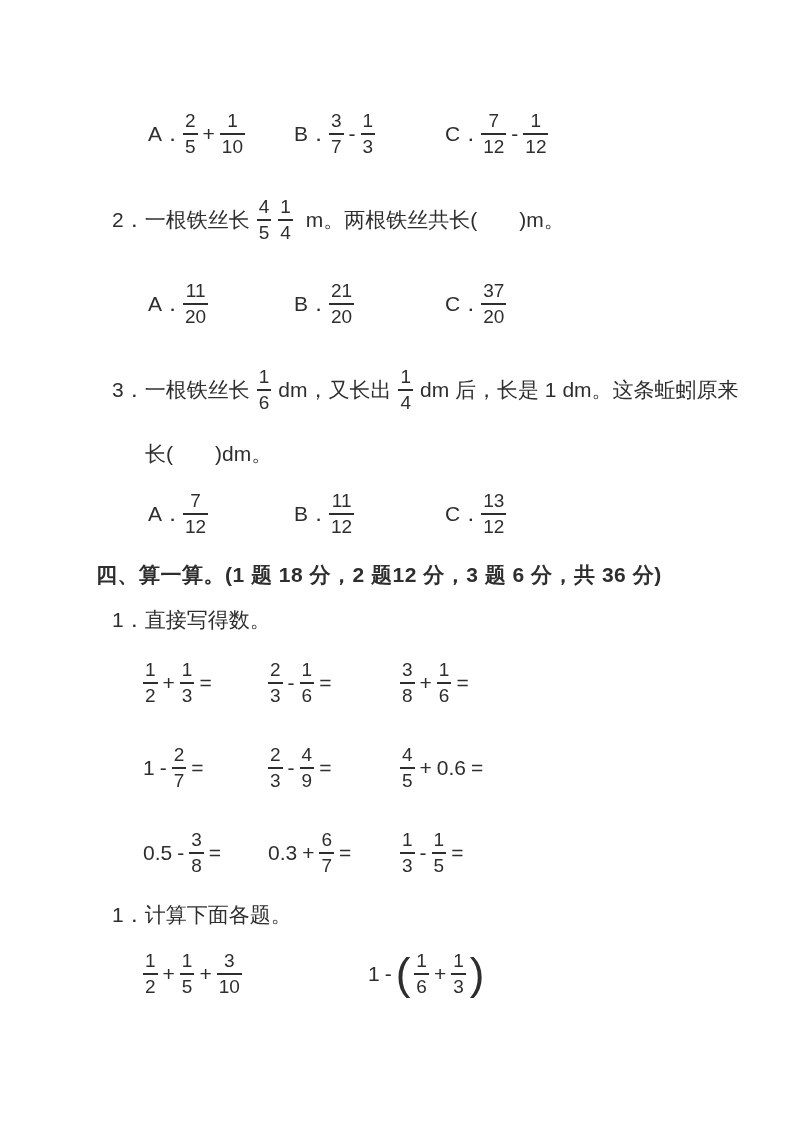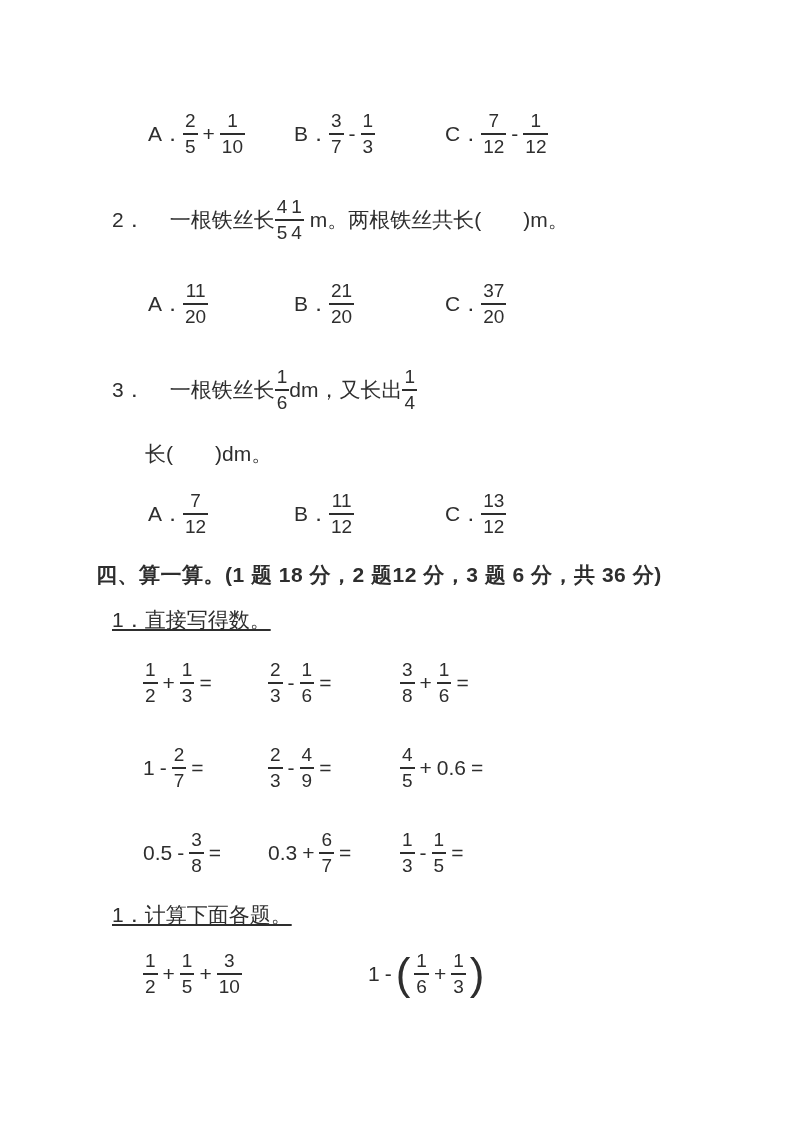--- a/index.html
+++ b/index.html
@@ -24,27 +24,27 @@
   
   .expr{display:flex;align-items:center;gap:5px;font-size:21px;}
   .expr .tok{white-space:pre;}
   .frac{display:inline-flex;flex-direction:column;align-items:center;font-size:19px;line-height:1.18;}
   .frac .num,.frac .den{padding:0 2px;text-align:center;}
   .frac .bar{align-self:stretch;height:1.6px;background:#2e2e2e;margin:1px 0;}
   .paren{font-size:44px;font-weight:300;line-height:0;margin:0 -1px;}
 
   
   .q-line{display:flex;align-items:center;font-size:21px;}
-  .q-line .expr{gap:0;margin-left:25px;}
+  .q-line .expr{gap:7px;}
   .q-num{white-space:pre;font-size:21px;}
   .q-cont{font-size:21px;white-space:pre;}
 
   
   .section-heading{font-size:21px;font-weight:700;letter-spacing:0.5px;white-space:pre;}
-  .sub-label{font-size:21px;white-space:pre;text-decoration:underline;}
+  .sub-label{font-size:21px;white-space:pre;}
 
   
   .calc-row{display:flex;align-items:center;}
   .cell{flex:0 0 auto;display:flex;}
   .cell.c1{width:125px;}
   .cell.c2{width:132px;}
   .cell.r4c1{width:225px;}
 
   .watermark{
     font-size:42px;
@@ -168,20 +168,21 @@
           <span class="num">1</span>
           <span class="bar"></span>
           <span class="den">6</span>
         </span>
         <span class="tok">dm，又长出</span>
         <span class="frac">
           <span class="num">1</span>
           <span class="bar"></span>
           <span class="den">4</span>
         </span>
+        <span class="tok">dm 后，长是 1 dm。这条蚯蚓原来</span>
       </span>
   </div>
 
   <div class="abs q-cont" style="top:440px;left:145px;">长(　　)dm。</div>
 
   <div class="abs choice-row" style="top:490px;left:148px;">
     <div class="opt w1">
       <span class="opt-label">A．</span>
       <span class="expr">
           <span class="frac">

